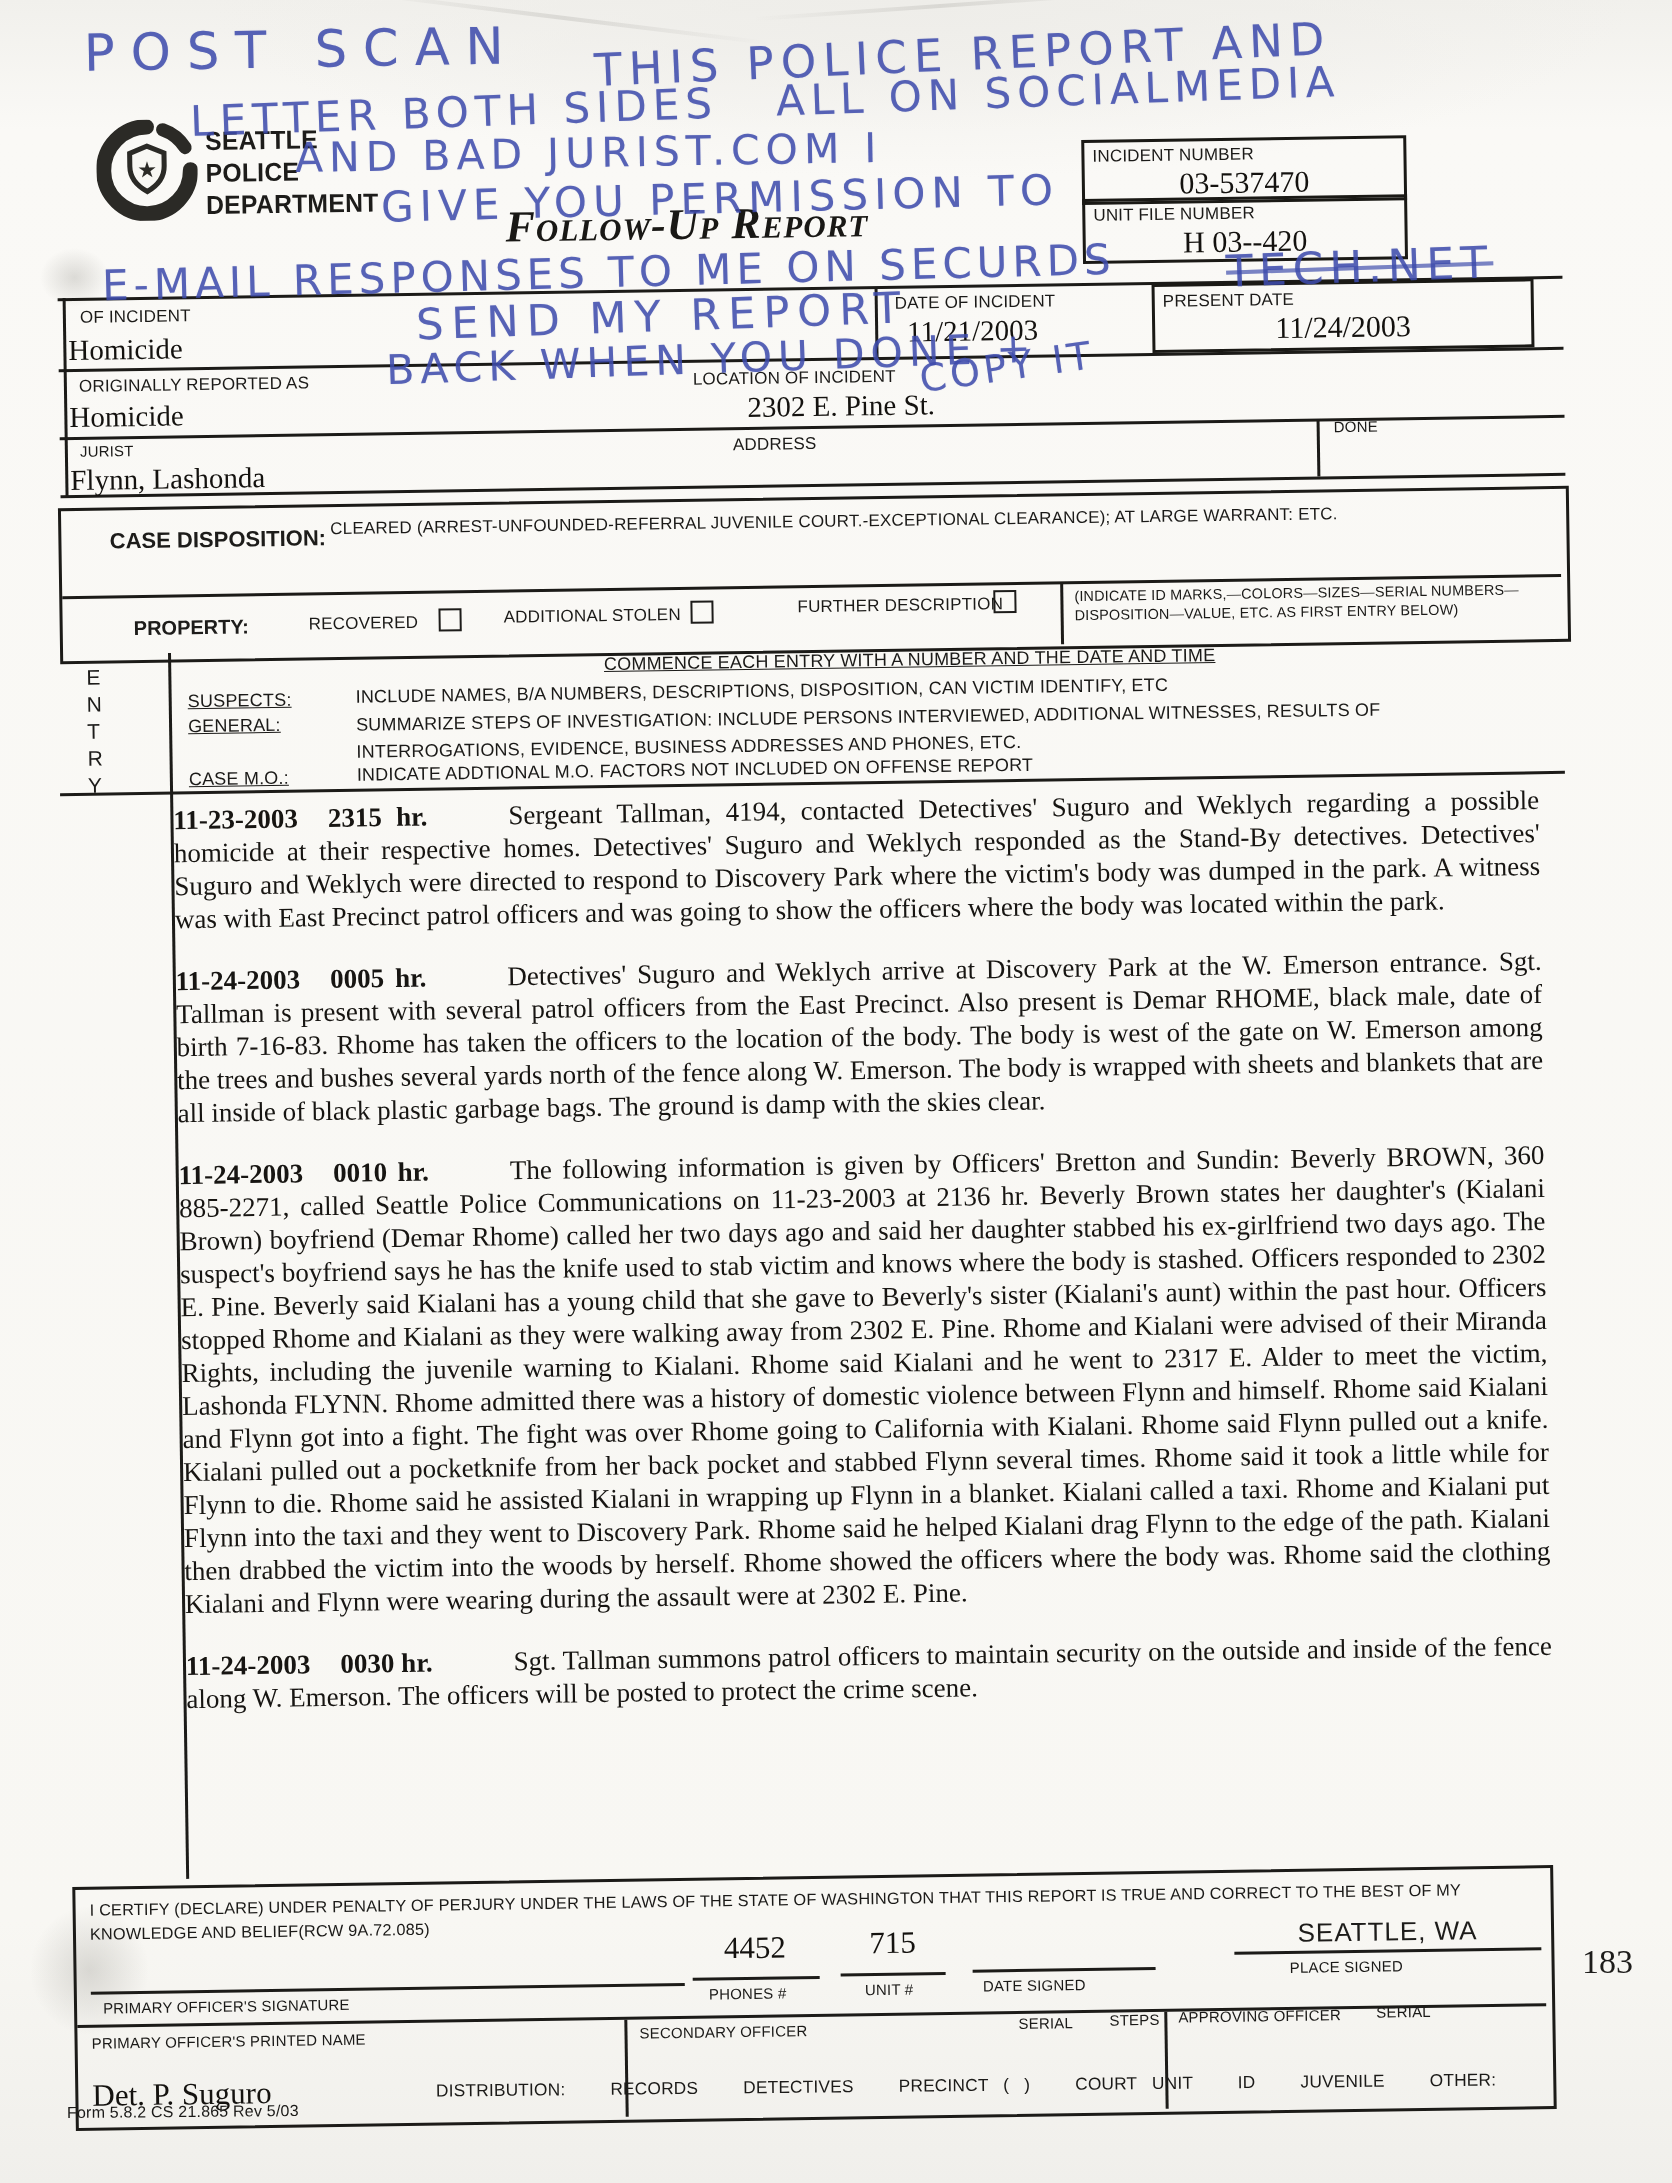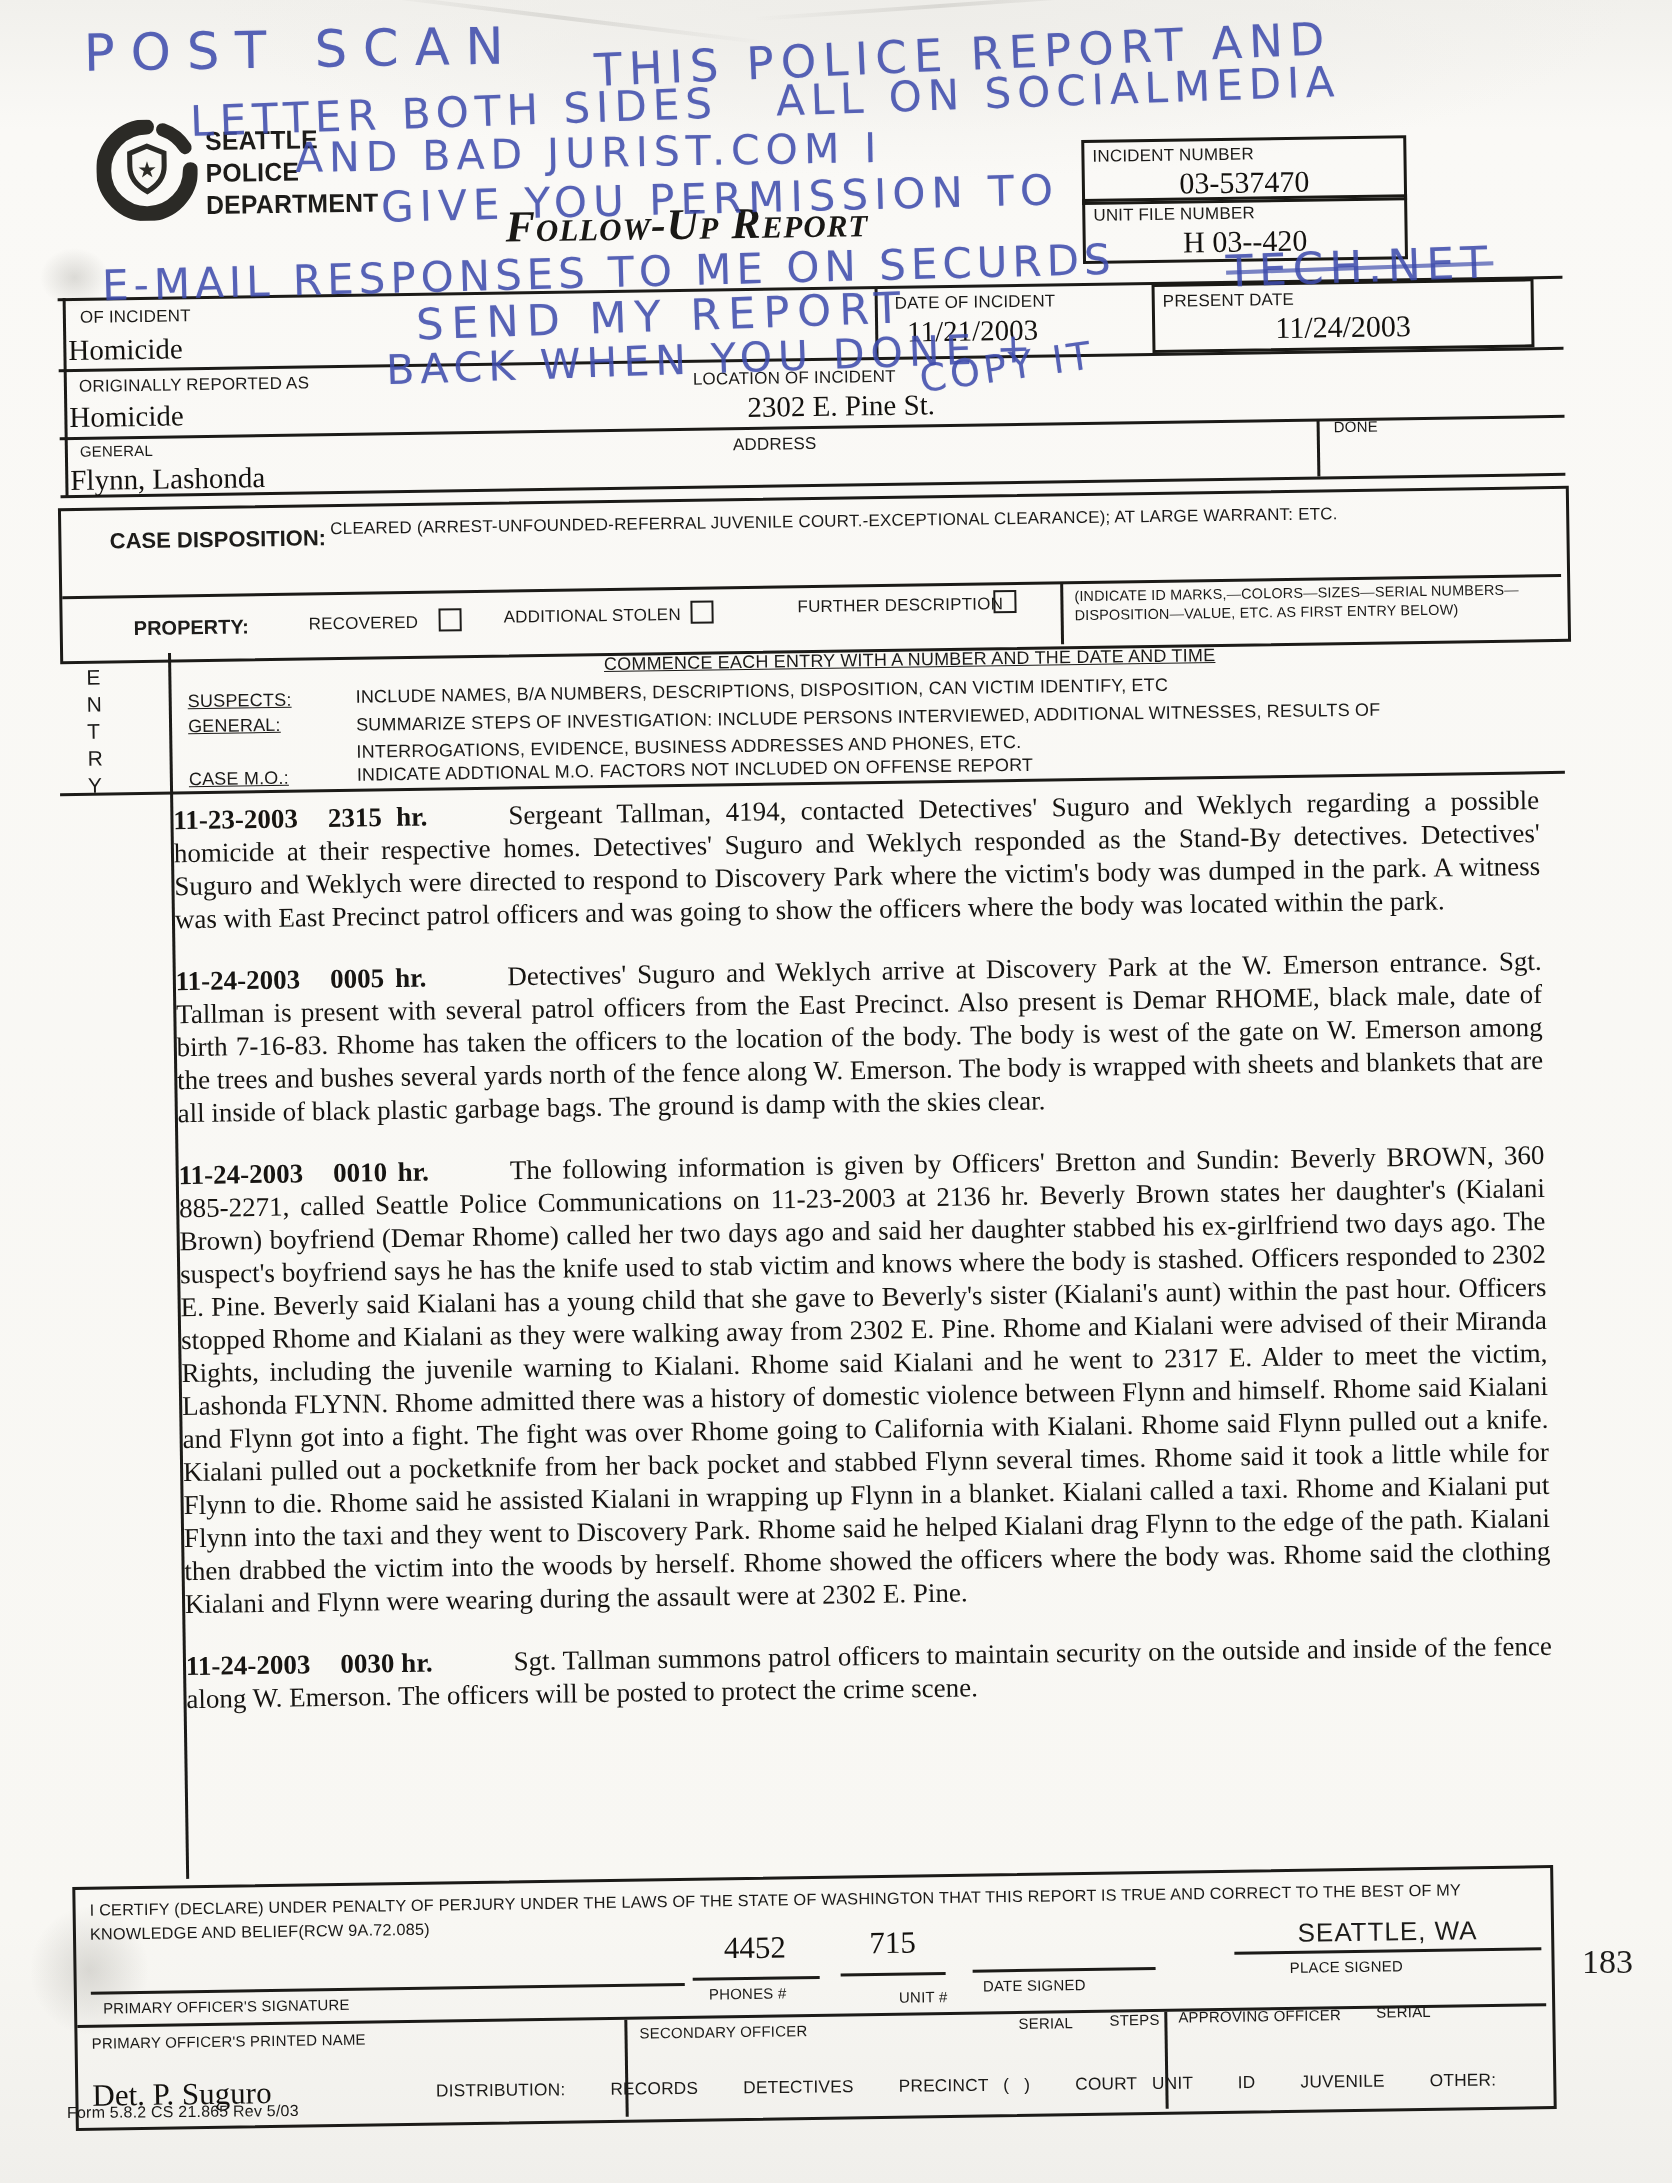--- a/index.html
+++ b/index.html
@@ -108,21 +108,21 @@
     <span class="abs lbl" style="left:837px; top:8px;">DATE OF INCIDENT</span>
     <span class="abs val" style="left:849px; top:30px;">11/21/2003</span>
     <div class="numbox" style="left:1094px; top:2px; width:376px; height:63px; border-width:3px;">
       <span class="lbl" style="display:block; margin:5px 0 0 8px;">PRESENT DATE</span>
       <span class="val">11/24/2003</span>
     </div>
     <span class="abs lbl" style="left:20px; top:79px;">ORIGINALLY REPORTED AS</span>
     <span class="abs val" style="left:10px; top:103px;">Homicide</span>
     <span class="abs lbl" style="left:634px; top:81px;">LOCATION OF INCIDENT</span>
     <span class="abs val" style="left:688px; top:103px;">2302 E. Pine St.</span>
-    <span class="abs lbl lbl-sm" style="left:20px; top:145px;">GENERAL</span>
+    <span class="abs lbl lbl-sm" style="left:20px; top:145px;">JURIST</span>
     <span class="abs val" style="left:10px; top:166px;">Flynn, Lashonda</span>
     <span class="abs lbl" style="left:673px; top:147px;">ADDRESS</span>
     <div class="rule" style="left:1257px; top:141px; width:3px; height:56px;"></div>
     <span class="abs lbl lbl-sm" style="left:1274px; top:139px;">DONE</span>
   </div>
 
   <div class="blk" style="left:59px; top:497px; width:1505px; height:150px; border:3px solid #1c1b18;">
     <div class="abs" style="left:40px; top:12px; width:233px; text-align:center; font-weight:bold; font-size:22px; line-height:37px;">CASE DISPOSITION:</div>
     <span class="abs lbl" style="left:269px; top:12px;">CLEARED (ARREST-UNFOUNDED-REFERRAL JUVENILE COURT.-EXCEPTIONAL CLEARANCE); AT LARGE WARRANT: ETC.</span>
     <div class="rule" style="left:0; top:85px; width:1499px; height:3px;"></div>
@@ -170,21 +170,21 @@
     <span class="abs val" style="left:614px; top:50px; width:129px; text-align:center; font-size:31px;">4452</span>
     <span class="abs val" style="left:762px; top:47px; width:109px; text-align:center; font-size:31px;">715</span>
     <span class="abs" style="left:1148px; top:46px; width:327px; text-align:center; font-size:26px; letter-spacing:1px;">SEATTLE, WA</span>
     <div class="rule" style="left:14px; top:102px; width:594px; height:2.5px;"></div>
     <div class="rule" style="left:616px; top:97px; width:127px; height:2.5px;"></div>
     <div class="rule" style="left:764px; top:95px; width:105px; height:2.5px;"></div>
     <div class="rule" style="left:896px; top:93px; width:183px; height:2.5px;"></div>
     <div class="rule" style="left:1158px; top:79px; width:307px; height:2.5px;"></div>
     <span class="abs lbl lbl-sm" style="left:26px; top:110px;">PRIMARY OFFICER'S SIGNATURE</span>
     <span class="abs lbl lbl-sm" style="left:632px; top:105px;">PHONES #</span>
-    <span class="abs lbl lbl-sm" style="left:822px; top:103px;margin-top:8px;">UNIT #</span>
+    <span class="abs lbl lbl-sm" style="left:788px; top:103px;">UNIT #</span>
     <span class="abs lbl lbl-sm" style="left:906px; top:101px;">DATE SIGNED</span>
     <span class="abs lbl lbl-sm" style="left:1213px; top:87px;">PLACE SIGNED</span>
     <div class="rule" style="left:0; top:135px; width:1469px; height:3px;"></div>
     <div class="rule" style="left:547px; top:138px; width:3px; height:97px;"></div>
     <div class="rule" style="left:1087px; top:138px; width:3px; height:97px;"></div>
     <span class="abs lbl lbl-sm" style="left:14px; top:145px;">PRIMARY OFFICER'S PRINTED NAME</span>
     <span class="abs lbl lbl-sm" style="left:562px; top:143px;">SECONDARY OFFICER</span>
     <span class="abs lbl lbl-sm" style="left:941px; top:139px;">SERIAL</span>
     <span class="abs lbl lbl-sm" style="left:1032px; top:137px;">STEPS</span>
     <span class="abs lbl lbl-sm" style="left:1101px; top:135px;">APPROVING OFFICER</span>

